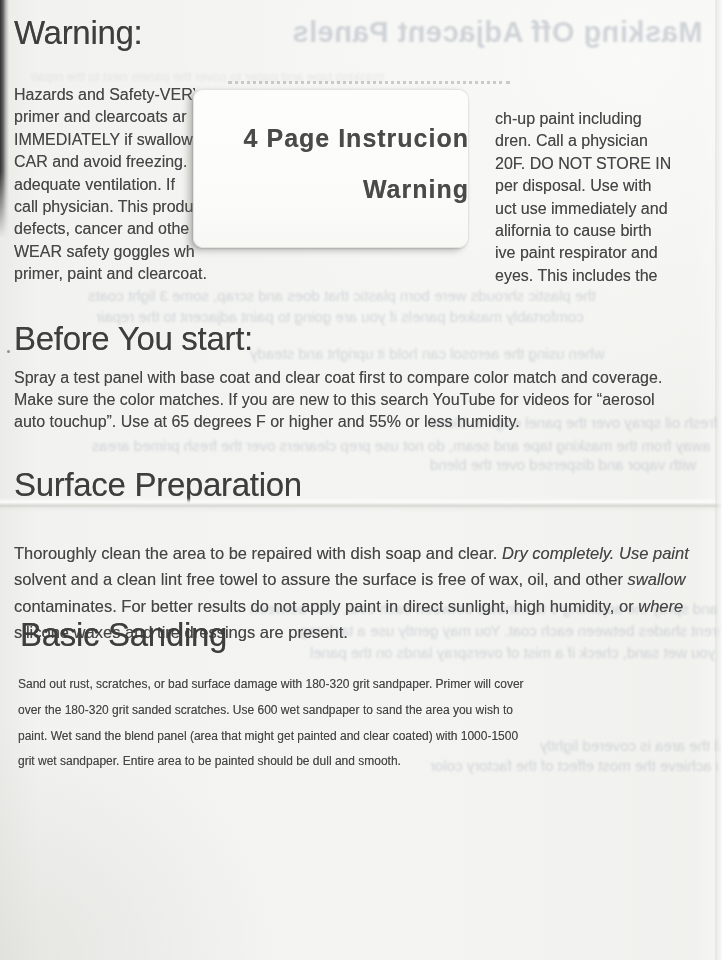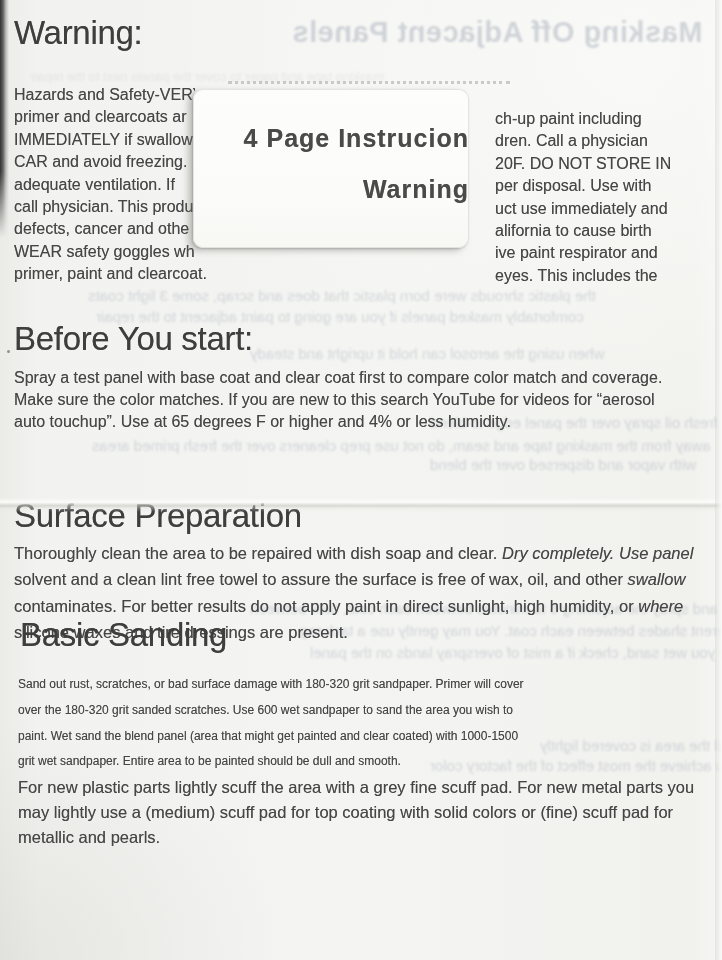--- a/index.html
+++ b/index.html
@@ -124,35 +124,32 @@
   <div class="perforation"></div>
   <div class="sticker">
     <div class="sticker-text" style="top:35px;">4 Page Instrucion</div>
     <div class="sticker-text" style="top:86px;">Warning</div>
   </div>
 
   <div class="h1" style="left:14px;top:306px;margin-top:12px;">Before You start:</div>
   <div class="dot"></div>
   <div class="para ink" style="left:14px;top:367px;width:700px;line-height:21.8px;">Spray a test panel with base coat and clear coat first to compare color match and coverage.
 Make sure the color matches.  If you are new to this search YouTube for videos for “aerosol
-auto touchup”.  Use at 65 degrees F or higher and 4% or less humidity.</div>
+auto touchup”.  Use at 65 degrees F or higher and 55% or less humidity.</div>
 
-  <div class="h1" style="left:14px;top:464px;margin-top:31px;">Surface Preparation</div>
+  <div class="h1" style="left:14px;top:464px;">Surface Preparation</div>
   <div class="seam"></div>
   <div class="para ink" style="left:14px;top:513px;width:700px;line-height:26.6px;font-size:16.5px;">
-    <span>Thoroughly clean the area to be repaired with dish soap and clear.  </span><span class="it">Dry completely. Use panel</span><span>
+    <span>Thoroughly clean the area to be repaired with dish soap and clear.  </span><span class="it">Dry completely. Use paint</span><span>
 solvent and a clean lint free towel to assure the surface is free of wax, oil, and other </span><span class="it">swallow</span><span>
 contaminates. For better results do not apply paint in direct sunlight, high humidity, or </span><span class="it">where</span><span>
 silicone waxes and tire dressings are present.</span>
   </div>
 
   <div class="h1" style="left:20px;top:614px;text-align:right;">Basic Sanding</div>
   <div class="para ink" style="left:18px;top:672px;width:700px;line-height:25.8px;font-size:12px;">Sand out rust, scratches, or bad surface damage with 180-320 grit sandpaper. Primer will cover
 over the 180-320 grit sanded scratches. Use 600 wet sandpaper to sand the area you wish to
 paint. Wet sand the blend panel (area that might get painted and clear coated) with 1000-1500
 grit wet sandpaper. Entire area to be painted should be dull and smooth.</div>
-  <div class="para ink" style="left:18px;top:775px;width:700px;line-height:25px;font-size:16.5px;">For new plastic parts lightly scuff the area with a grey fine scuff pad. For new metal parts you
-may lightly use a (medium) scuff pad for top coating with solid colors or (fine) scuff pad for
-metallic and pearls.</div>
 
   <div class="left-edge"></div>
   <div class="right-edge"></div>
 </div>
 
 </body></html>

